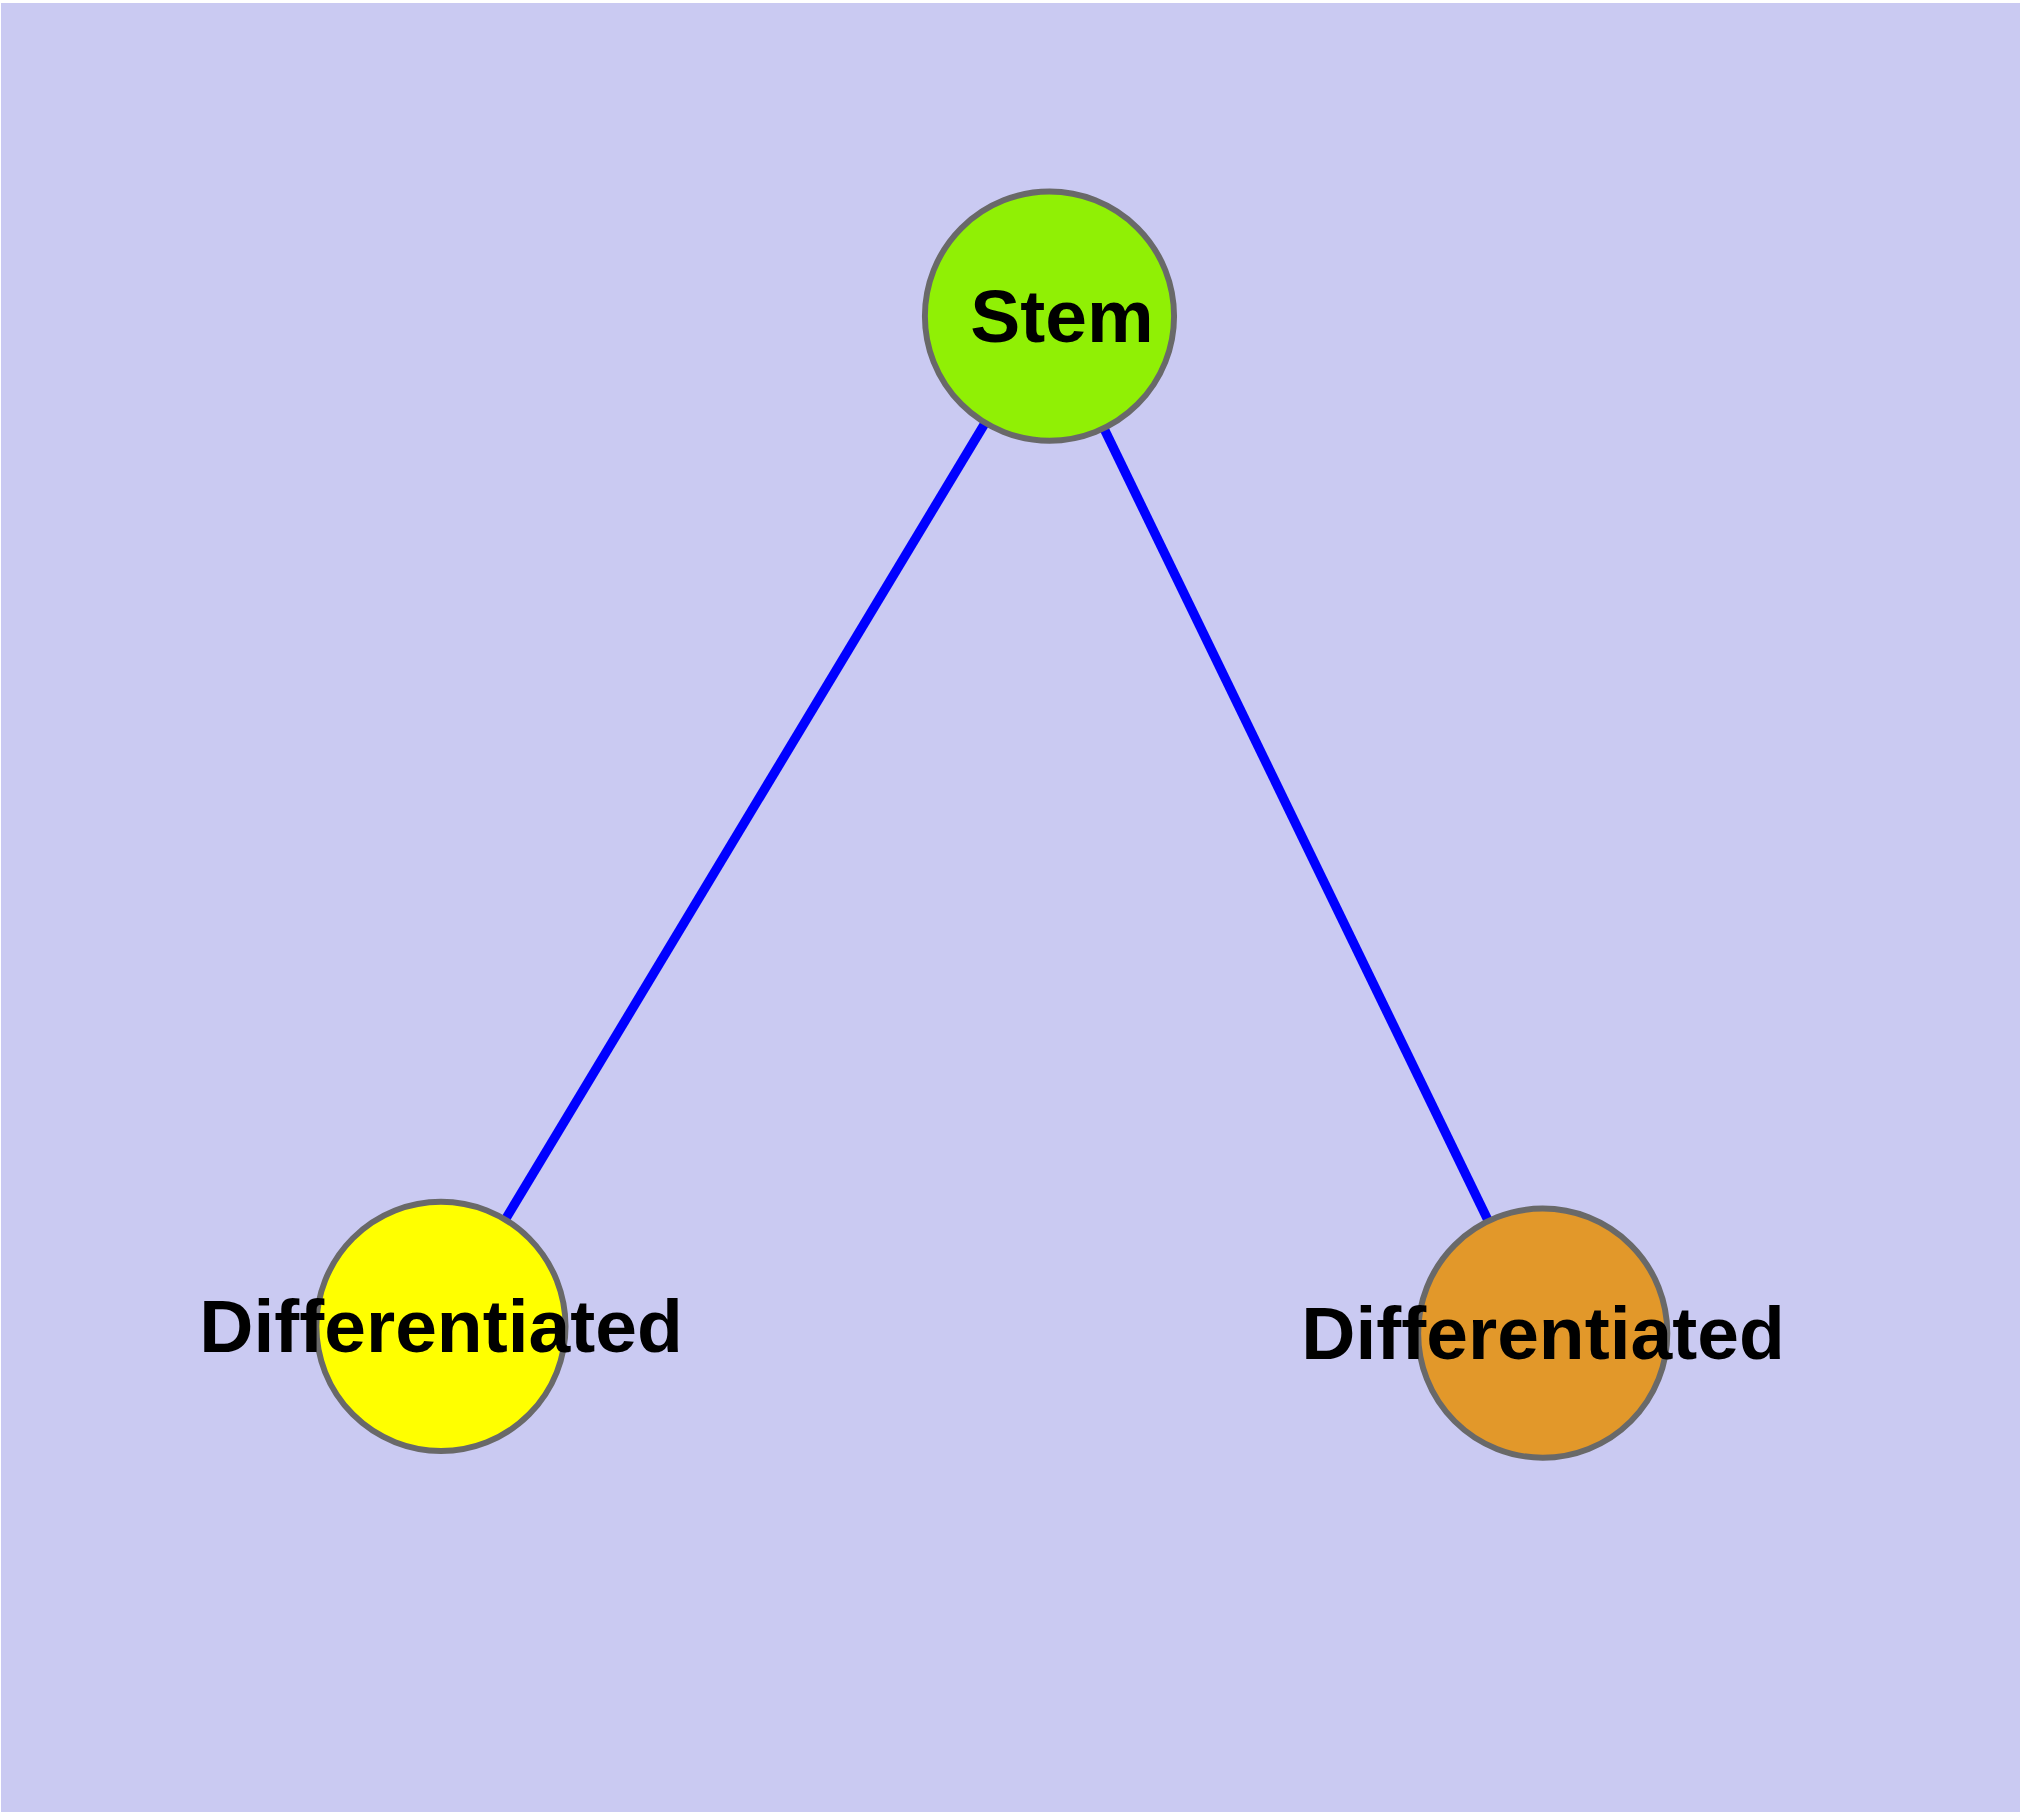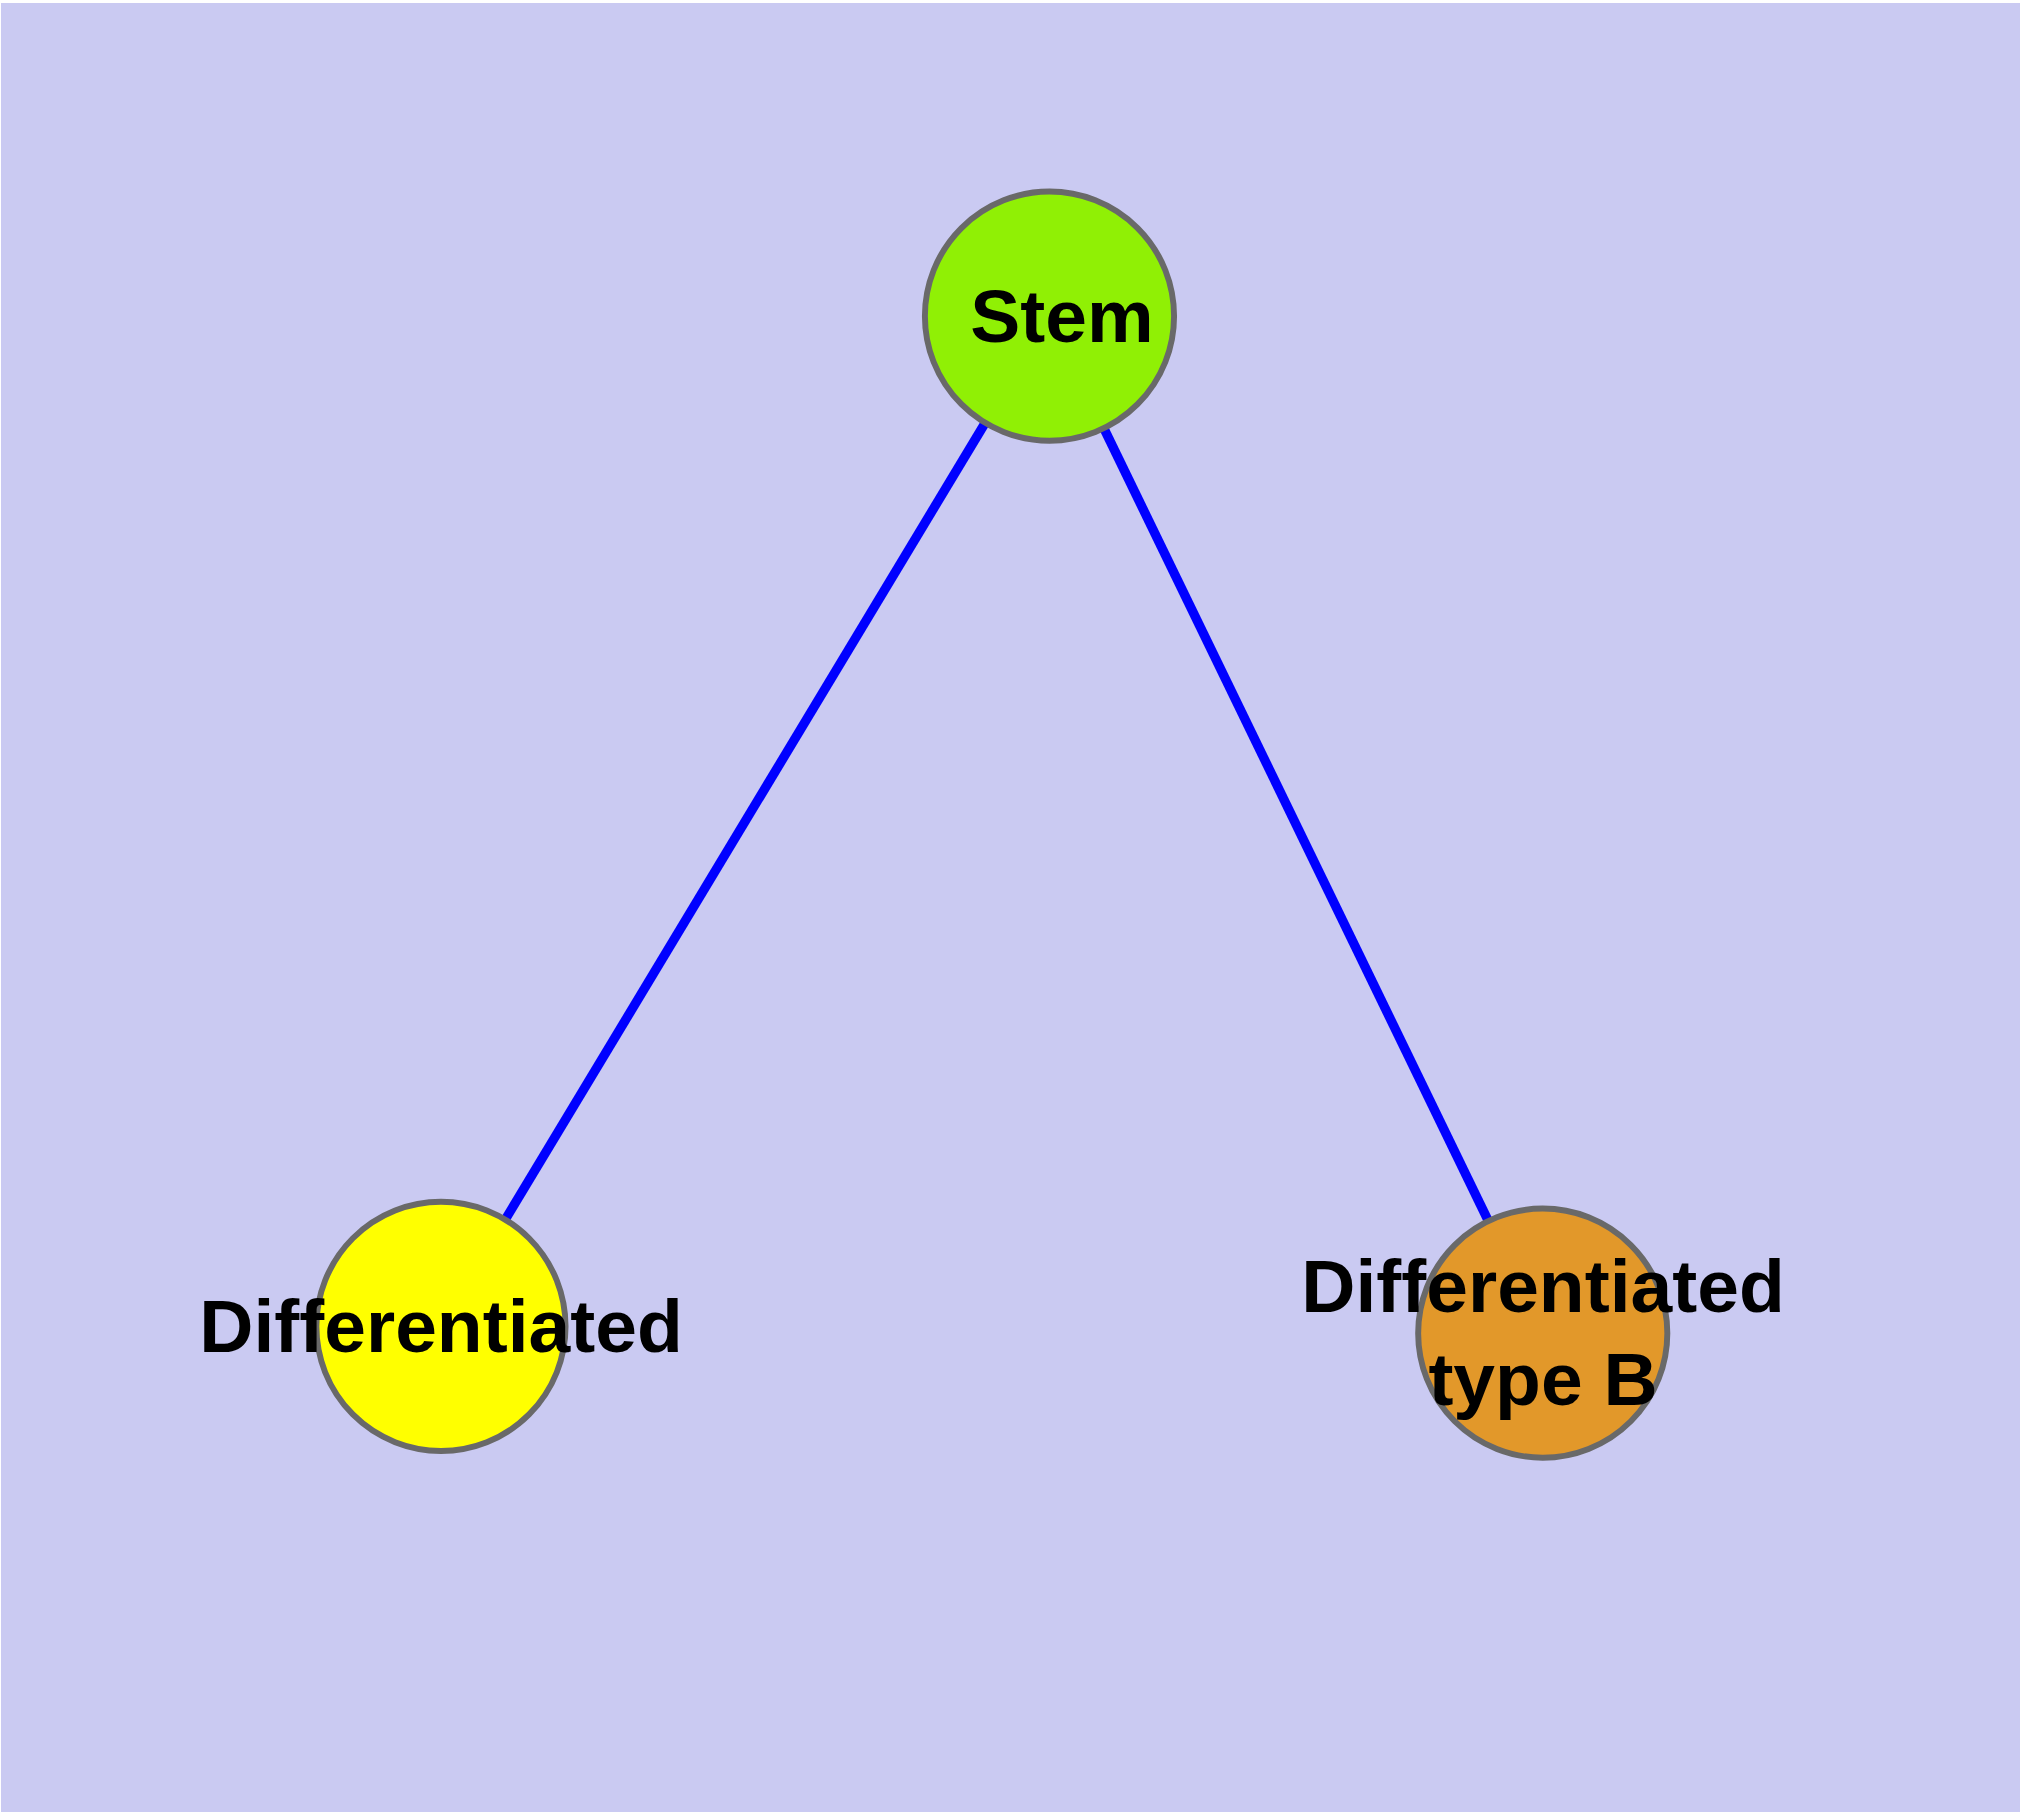--- a/index.html
+++ b/index.html
@@ -62,17 +62,16 @@
   </svg>
 
   <div class="node-label" style="left: 1026px; top: 316px; color: rgb(0, 0, 0); margin-left: 36px;">
       <div>Stem</div>
     </div>
   <div class="node-label" style="left: 441px; top: 1326px; color: rgb(0, 0, 0);">
       <div>Differentiated</div>
     </div>
   <div class="node-label" style="left: 1543px; top: 1333px; color: rgb(0, 0, 0);">
       <div>Differentiated</div>
-      <div>type B</div>
     </div>
 
 </div>
 
 
 </body></html>

